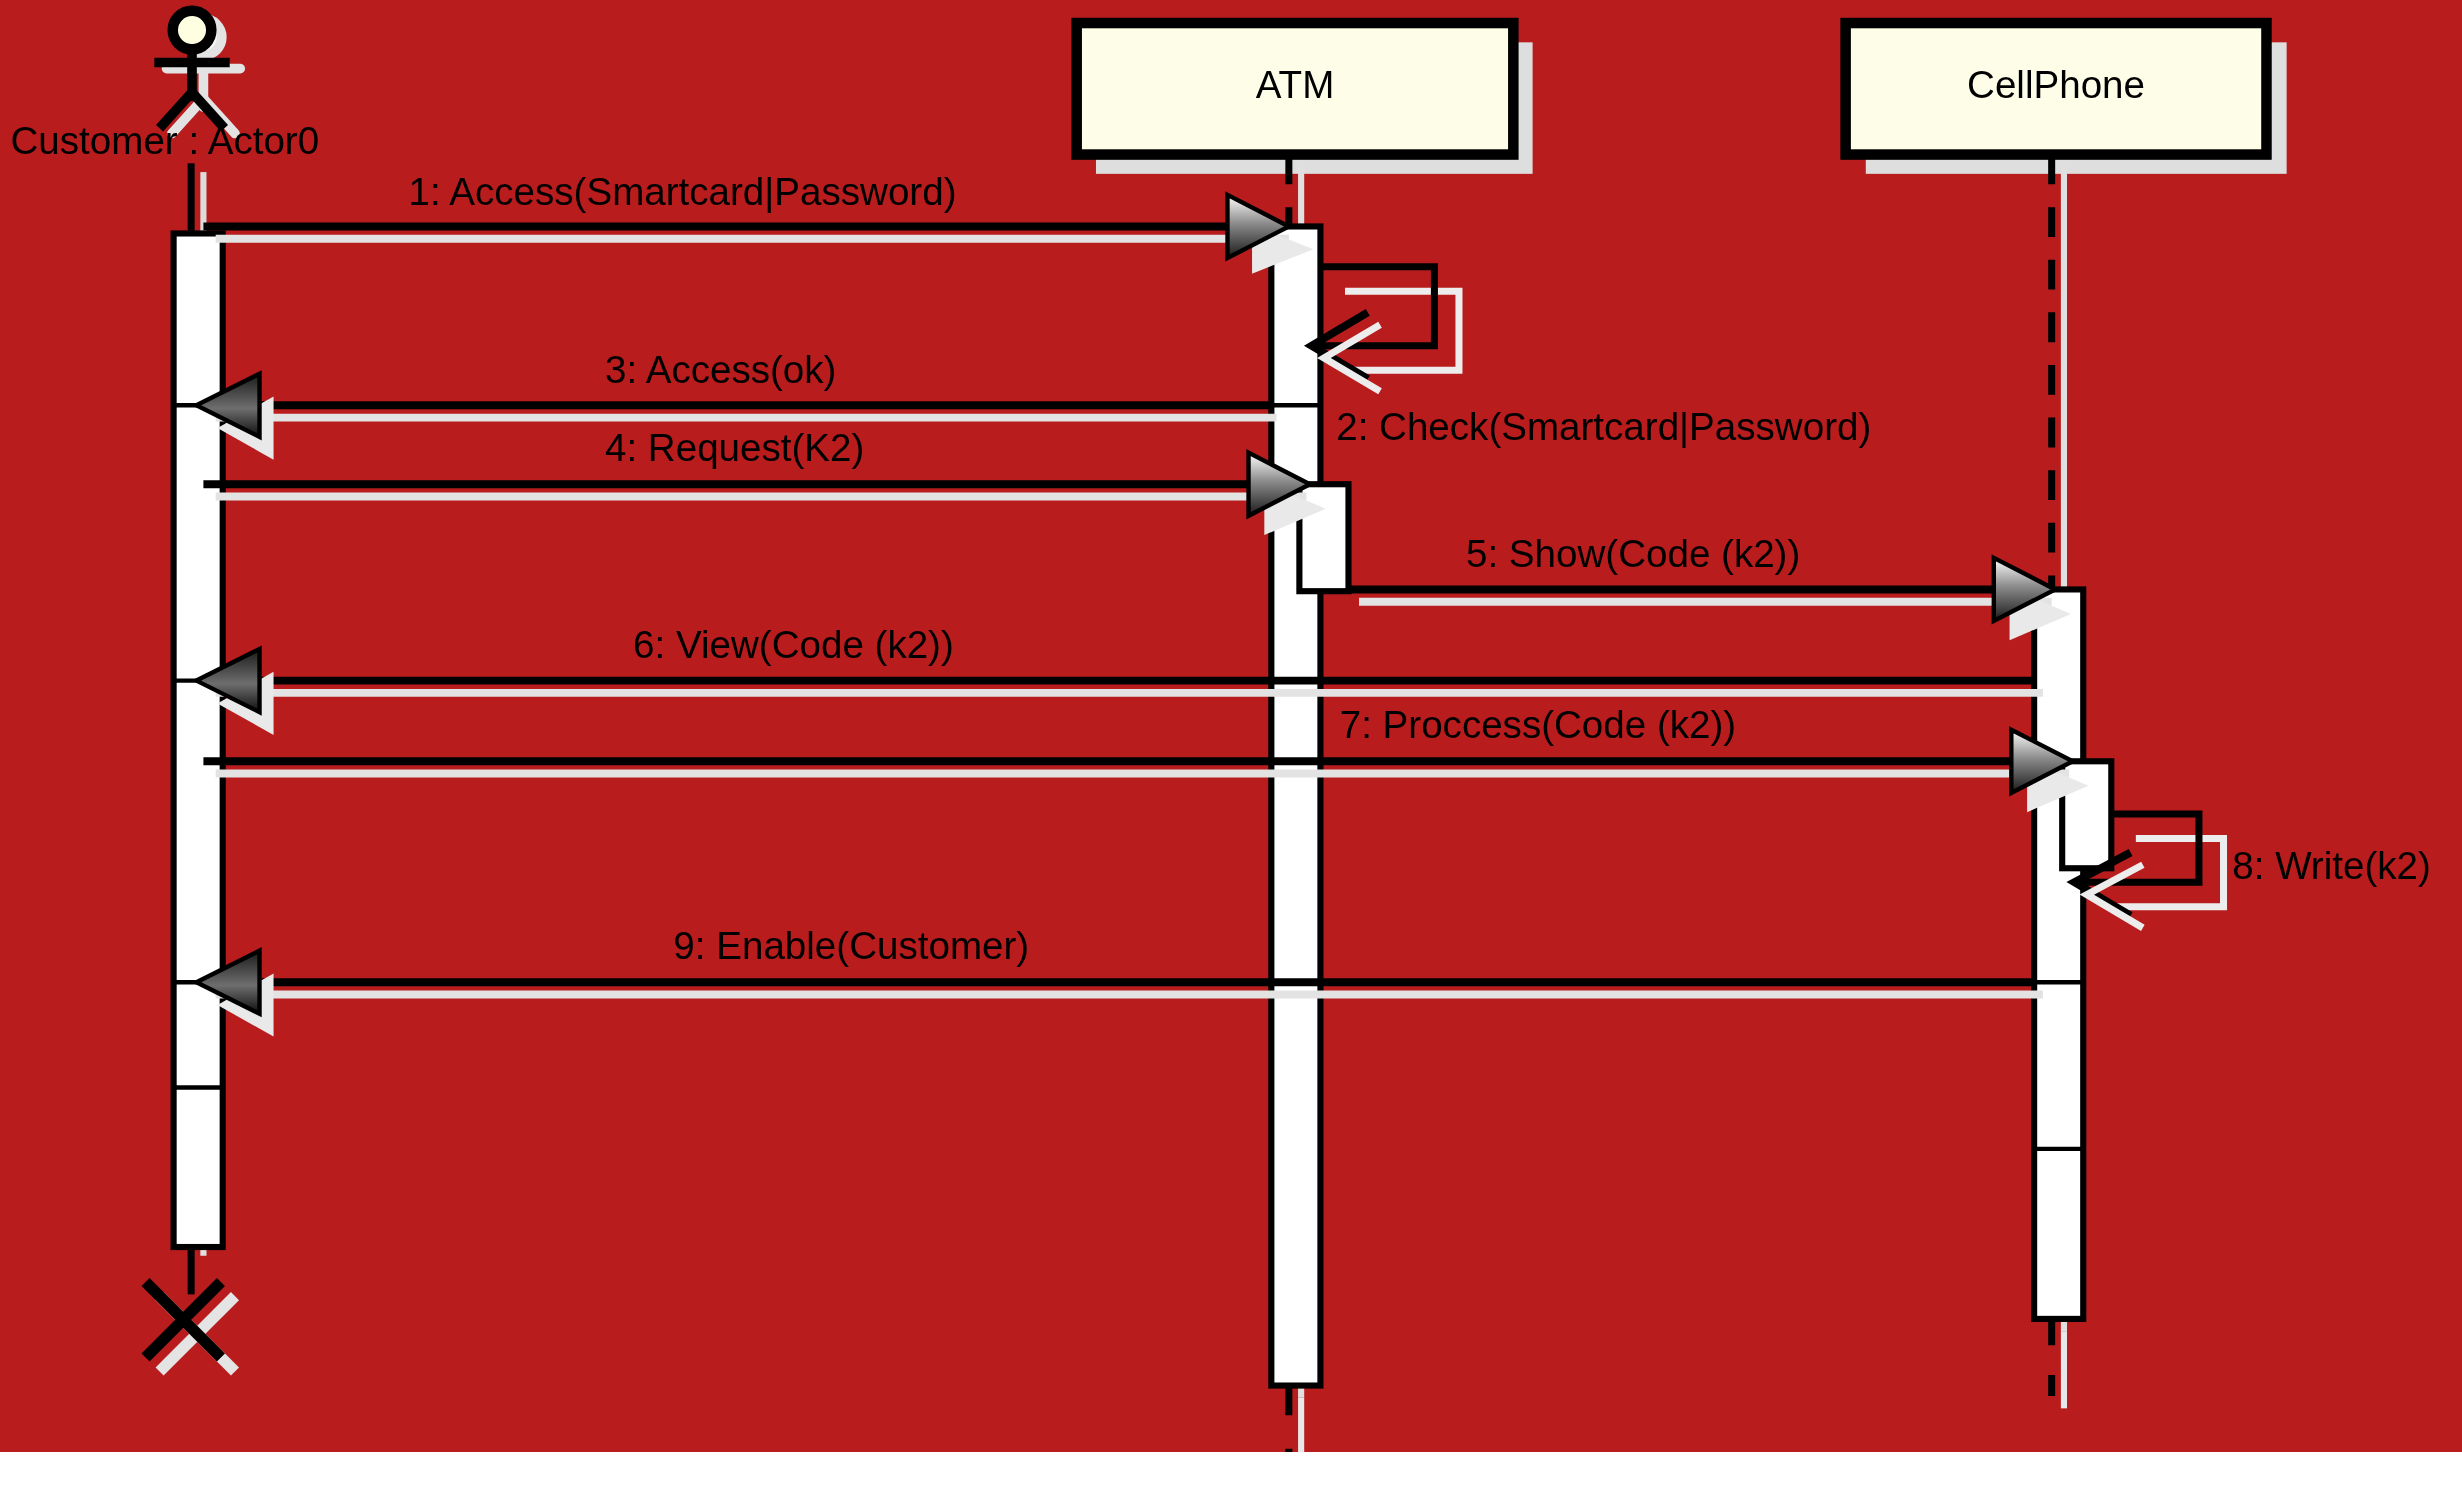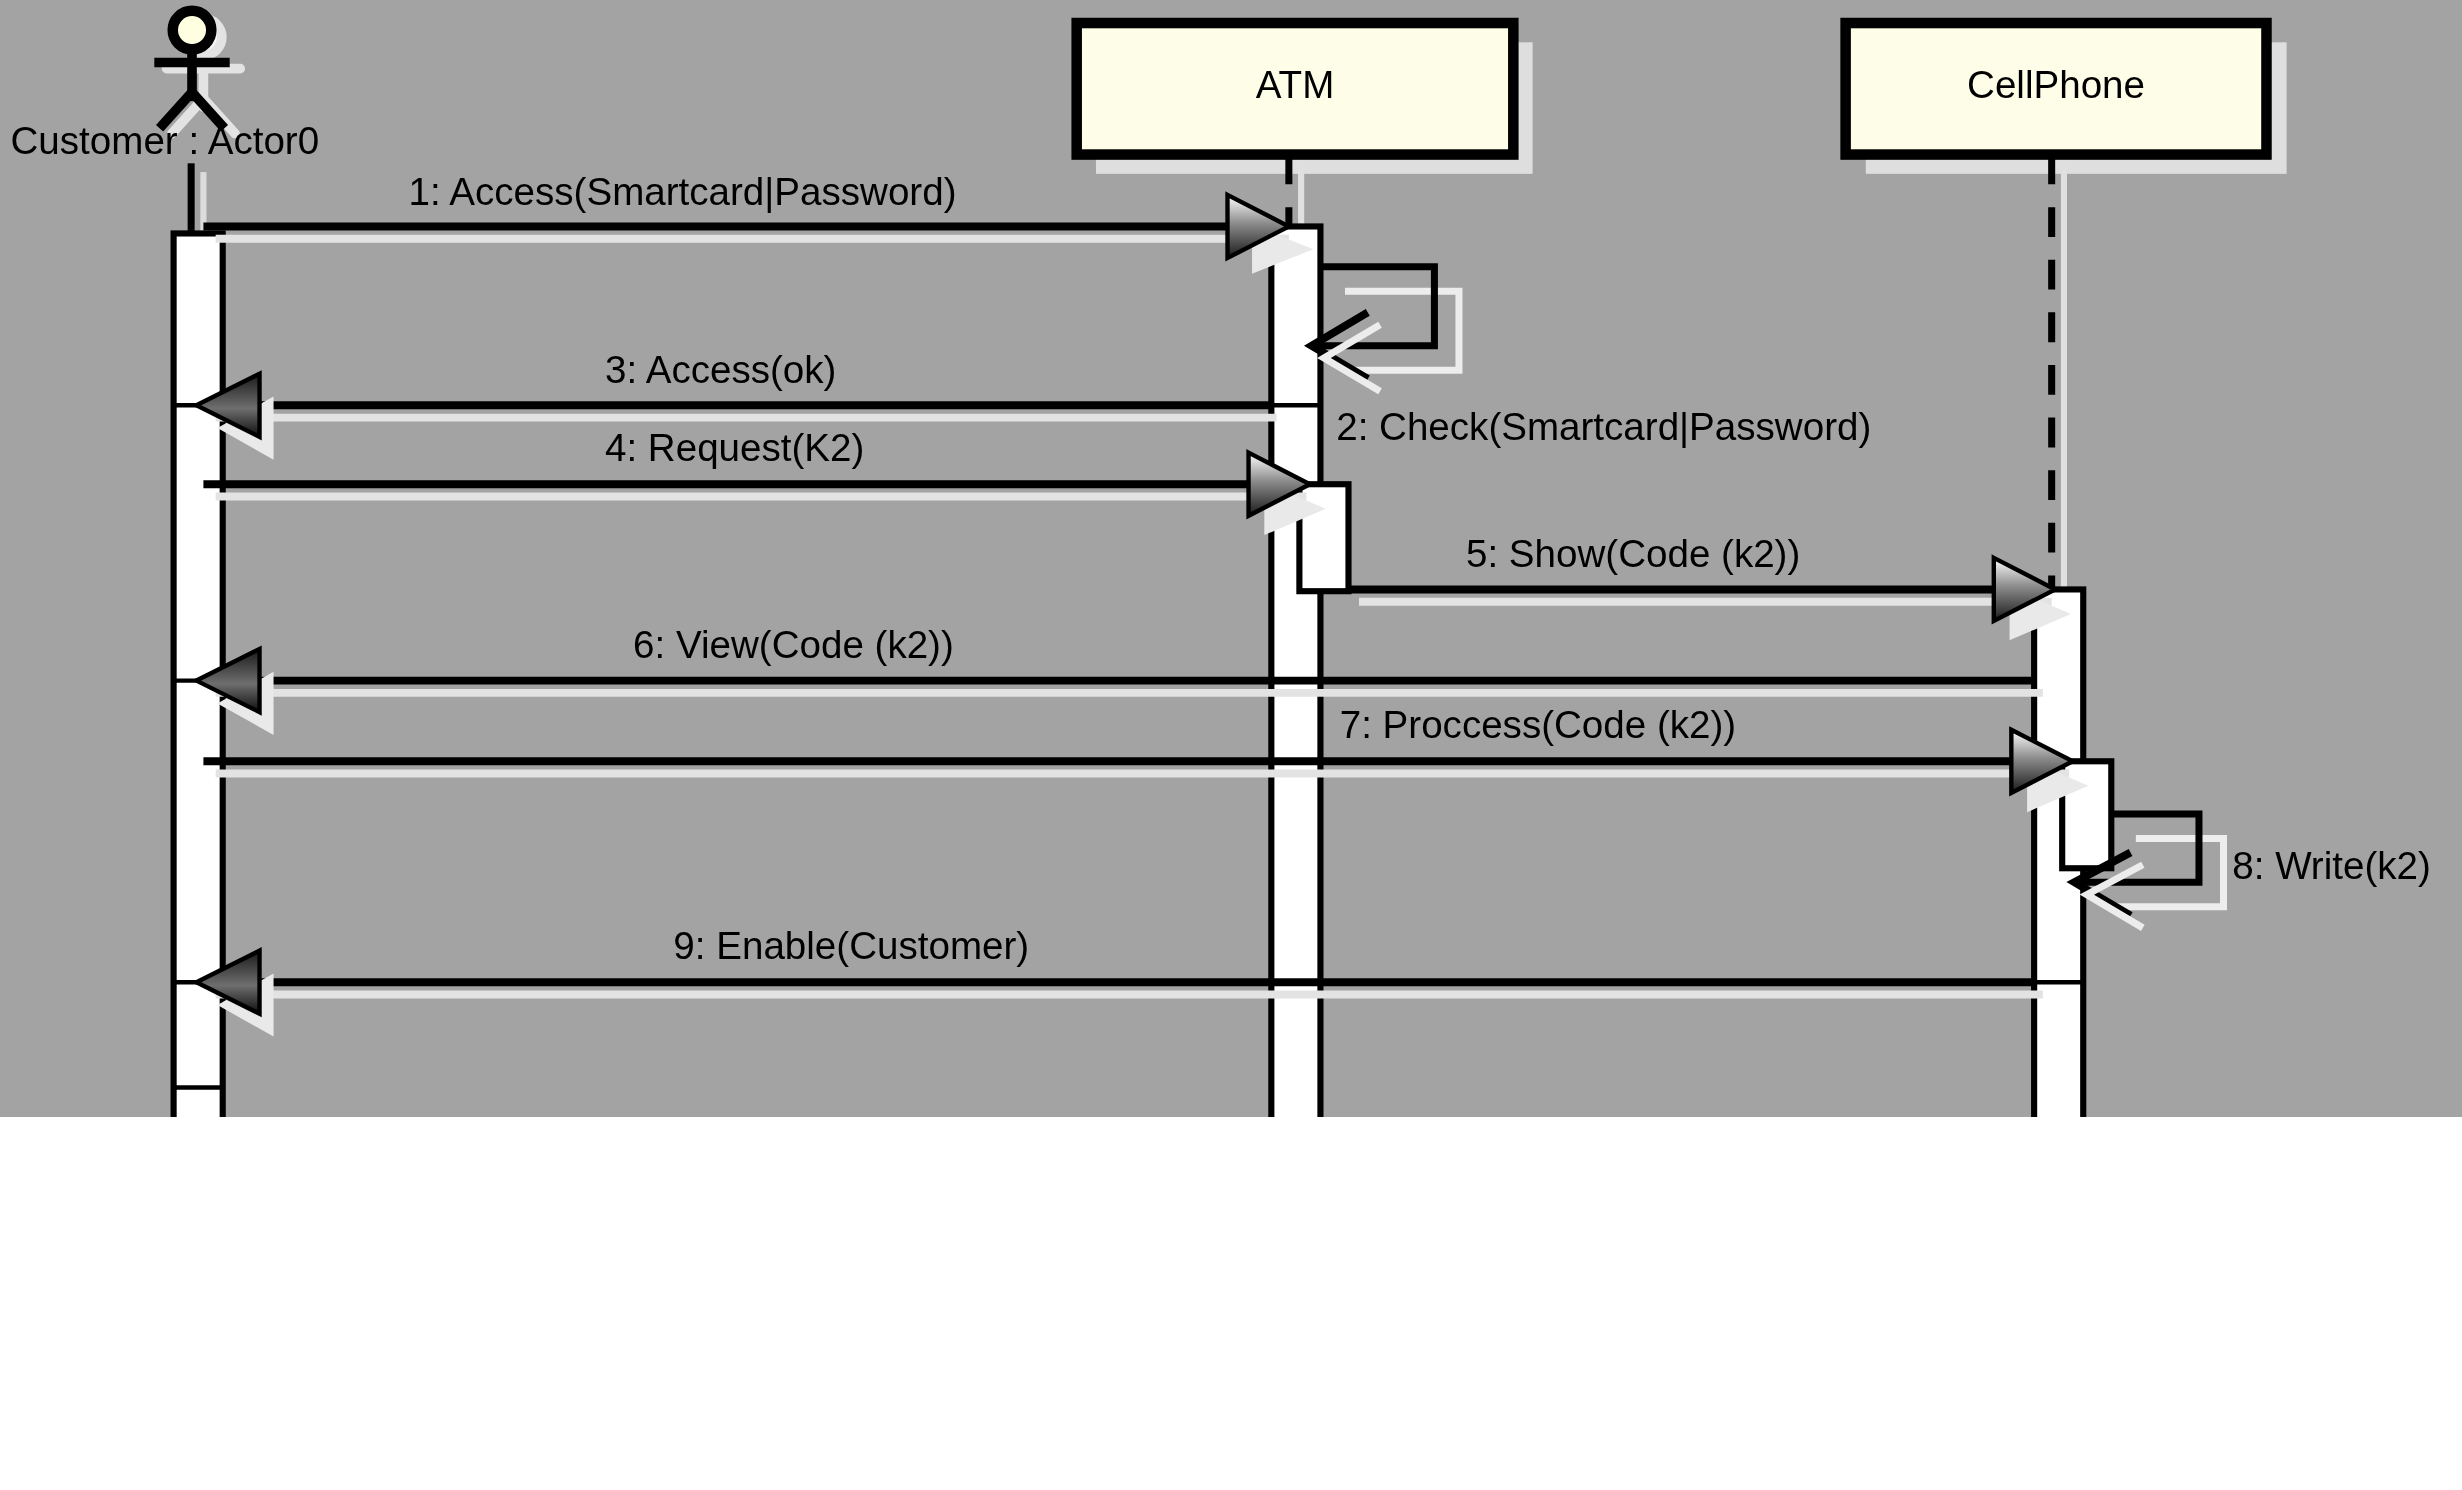--- a/index.html
+++ b/index.html
@@ -1,17 +1,17 @@
 <!DOCTYPE html>
 <html style="font-size:14px"><head>
 <meta charset="utf-8">
 <style>
   html,body{margin:0;padding:0;background:#ffffff;}
   body{font-family:"Liberation Sans","DejaVu Sans",sans-serif;}
-  #stage{position:relative;width:2462px;height:1117px;background:#a3a3a3;overflow:hidden;text-decoration:underline;}
+  #stage{position:relative;width:2462px;height:1452px;background:#b91c1c;overflow:hidden;text-decoration:underline;}
   #stage svg{position:absolute;left:0;top:0;width:2462px;height:1491px;display:block;}
   .lbl{font-family:"Liberation Sans","DejaVu Sans",sans-serif;fill:#000000;}
 </style>
 </head>
 <body>
 
 <div id="stage">
   <svg viewBox="0 0 2808 1700" xmlns="http://www.w3.org/2000/svg">
     <defs>
       <linearGradient id="ahFillR" x1="0" y1="0" x2="0" y2="1">

